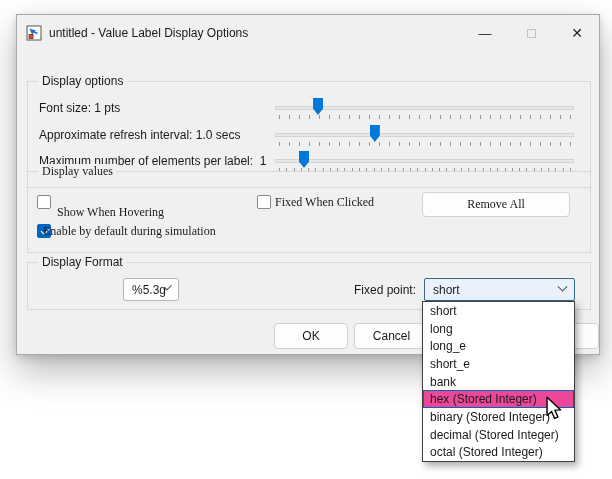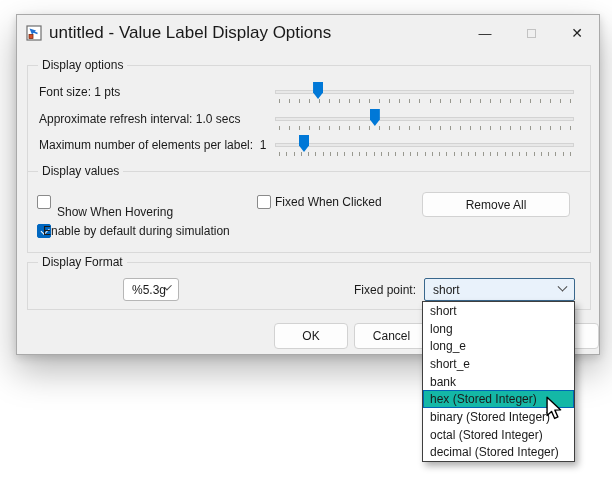--- a/index.html
+++ b/index.html
@@ -8,32 +8,32 @@
   .canvas { position:relative; width:612px; height:479px; }
 
   
   .dialog { position:absolute; left:16px; top:14px; width:584px; height:341px;
             background:#f0f0f0; border:1px solid #a9a9a9;
             box-shadow:0 16px 34px rgba(0,0,0,.28), 0 3px 8px rgba(0,0,0,.14); }
 
   .titlebar { position:absolute; left:0; top:0; width:100%; height:36px;
               display:flex; align-items:center; }
   .titlebar .appicon { margin-left:9px; width:16px; height:16px; }
-  .titlebar .title { margin-left:7px; font-size:17px; color:#191919; }
+  .titlebar .title { margin-left:7px; font-size:12px; color:#191919; }
   .wincontrols { position:absolute; right:8px; top:6px; display:flex; gap:18px; }
   .winbtn { width:28px; height:24px; display:flex; align-items:center; justify-content:center;
             font-size:13px; color:#222; }
   .winbtn .maxsq { width:9px; height:9px; border:1px solid #c3c3c3; background:transparent; }
   .winbtn.close { font-size:14px; }
 
   
   .group { position:absolute; left:10px; width:564px; border:1px solid #d9d9d9; }
   .group-label { position:absolute; top:-8px; left:10px; background:#f0f0f0; padding:0 4px; }
-  .g1 { top:50px;  height:107px; }
-  .g2 { top:156px; height:82px; }
+  .g1 { top:66px;  height:107px; }
+  .g2 { top:156px; height:82px;font-family:Liberation Serif, serif; }
   .g3 { top:247px; height:48px; }
 
   .rowlabel { position:absolute; left:11px; line-height:16px; white-space:pre; }
 
   
   .slider { position:absolute; left:247px; width:299px; height:24px; }
   .slider .track { position:absolute; left:0; top:9px; width:299px; height:4px;
                    background:#e8e8e8; border:1px solid #d3d3d3; }
   .slider .thumb { position:absolute; top:1px; width:10px; height:17px; background:#0078d7;
                    clip-path:polygon(0 0,100% 0,100% 62%,50% 100%,0 62%); }
@@ -56,21 +56,21 @@
            border-radius:3px; display:flex; align-items:center; padding:0 8px; }
   .combo .chev { margin-left:auto; width:7px; height:7px; border-right:1.4px solid #454545;
                  border-bottom:1.4px solid #454545; transform:rotate(45deg) translate(-2px,-2px); }
   .combo.focused { background:#e9f2fb; border:1px solid #39678c; border-radius:2px; }
 
   
   .droplist { position:absolute; left:422px; top:301px; width:153px; height:161px;
               background:#fff; border:1px solid #3f3f3f; z-index:30;
               box-shadow:3px 4px 7px rgba(0,0,0,.32); display:flex; flex-direction:column; }
   .dropitem { flex:1; display:flex; align-items:center; padding-left:7px; white-space:nowrap; }
-  .dropitem.highlighted { background:#14b8a6; box-shadow:inset 0 0 0 1px #0066b4; }
+  .dropitem.highlighted { background:#ec4899; box-shadow:inset 0 0 0 1px #0066b4; }
 
   .cursor { position:absolute; left:544px; top:396px; z-index:40; }
 </style>
 </head>
 <body>
 
 <div class="canvas">
   <div class="dialog">
 
     <div class="titlebar">
@@ -255,20 +255,20 @@
   </div>
 
   <div class="droplist" id="droplist">
       <div class="dropitem">short</div>
       <div class="dropitem">long</div>
       <div class="dropitem">long_e</div>
       <div class="dropitem">short_e</div>
       <div class="dropitem">bank</div>
       <div class="dropitem highlighted">hex (Stored Integer)</div>
       <div class="dropitem">binary (Stored Integer)</div>
+      <div class="dropitem">decimal (Stored Integer)</div>
       <div class="dropitem">octal (Stored Integer)</div>
-      <div class="dropitem">decimal (Stored Integer)</div>
     </div>
 
   <svg class="cursor" width="20" height="24" viewBox="0 0 13 19">
     <path d="M1 1 L1 15.5 L4.6 12.2 L7 17.8 L9.6 16.6 L7.2 11.2 L11.8 11 Z" fill="#ffffff" stroke="#000000" stroke-width="1.1" stroke-linejoin="round"></path>
   </svg>
 </div>
 
 </body></html>

